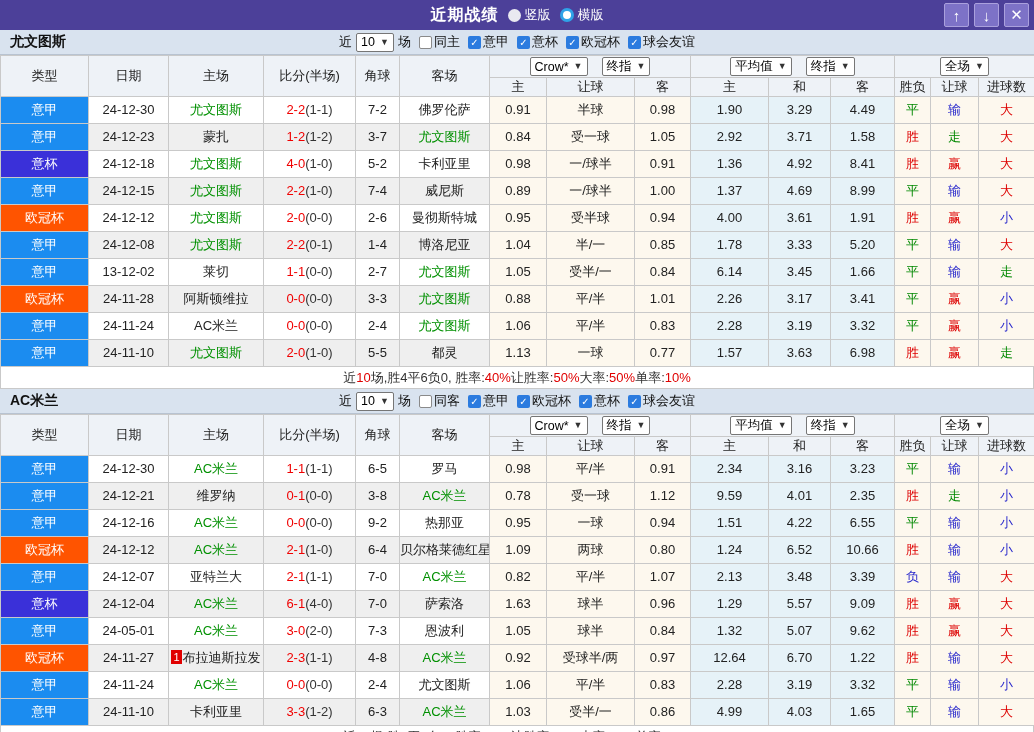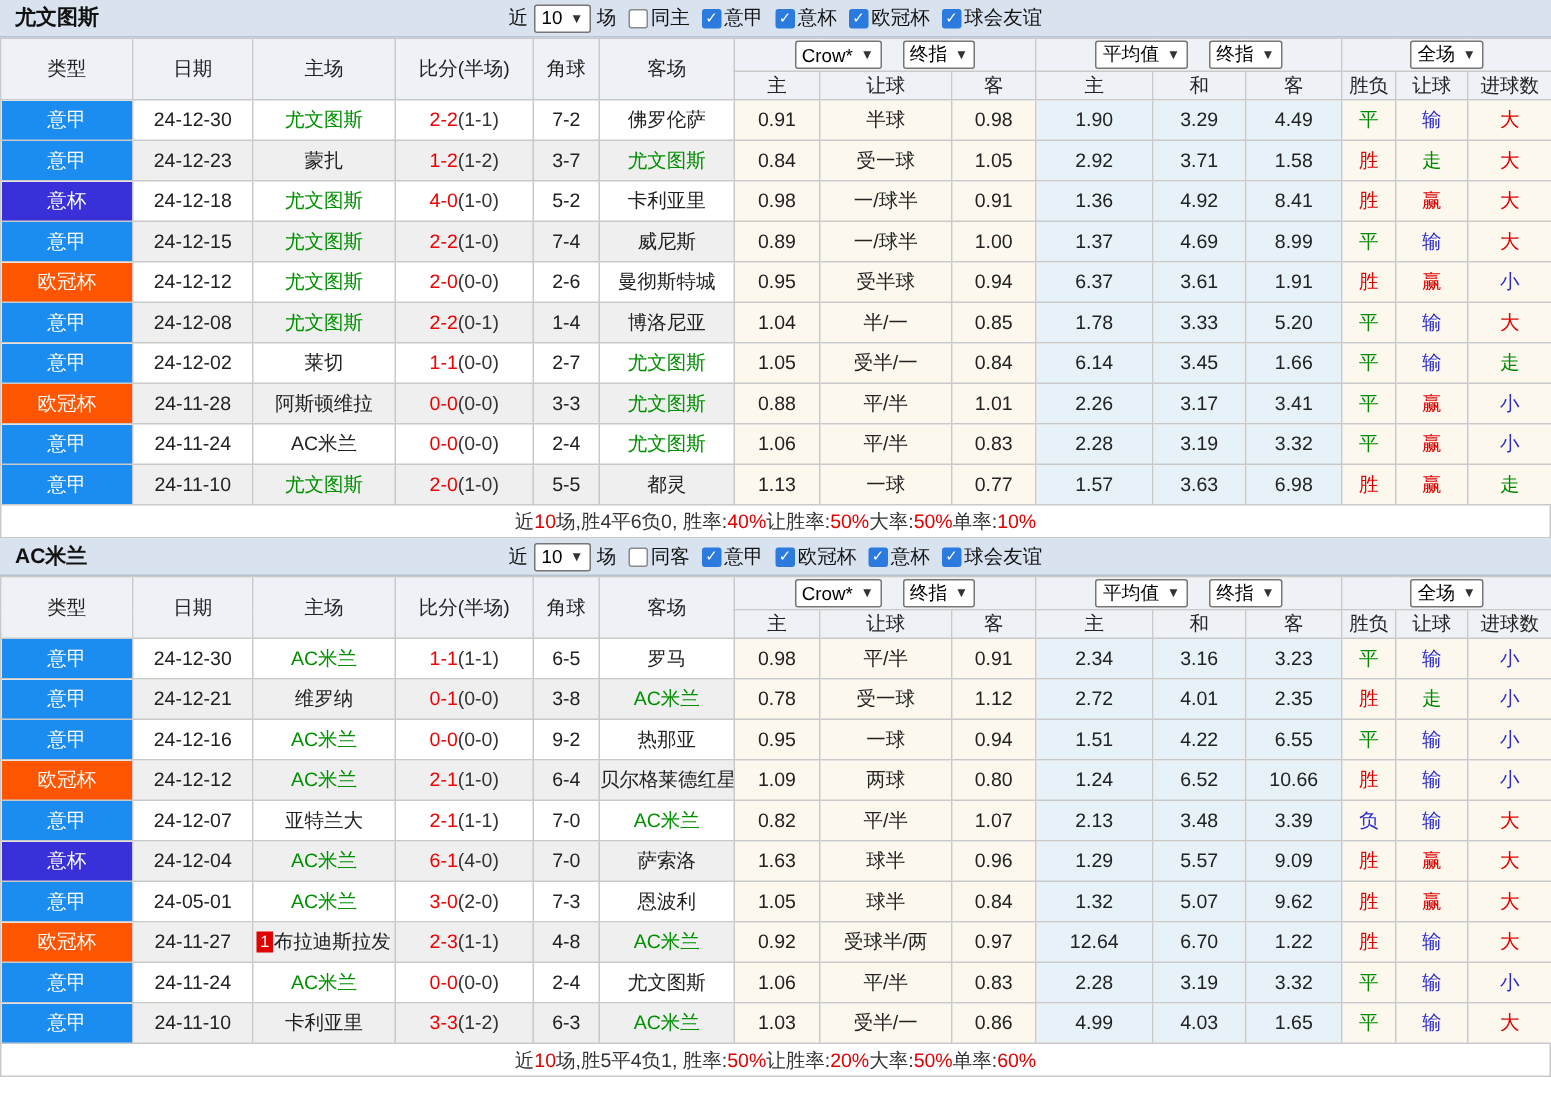--- a/index.html
+++ b/index.html
@@ -49,20 +49,44 @@
 
   
   .summary { height:22px; display:flex; align-items:center; justify-content:center; font-size:13px; color:#333; border:1px solid #c9c9c9; border-top:none; }
   .summary .red { color:#e00000; }
 </style>
 </head>
 <body>
 
 <div class="app">
 
+  <div class="titlebar">
+    <div class="titlebar-center">
+      <span class="win-title">近期战绩</span>
+      <span class="radio-label">
+        <span class="radio filled"></span>
+        <span>竖版</span>
+      </span>
+      <span class="radio-label">
+        <span class="radio ring"></span>
+        <span>横版</span>
+      </span>
+    </div>
+    <div class="titlebar-buttons">
+      <button class="tb-btn">
+          <span>↑</span>
+        </button>
+      <button class="tb-btn">
+          <span>↓</span>
+        </button>
+      <button class="tb-btn">
+          <span>✕</span>
+        </button>
+    </div>
+  </div>
 
   <section>
     <div class="filterbar">
       <span class="team-name">尤文图斯</span>
       <div class="filter-controls">
         <span>近</span>
         <span class="selectbox">
           <span>10</span>
             <span class="chev">▼</span>
         </span>
@@ -223,21 +247,21 @@
           <tr>
             <td class="c-type" style="background: rgb(255, 84, 0);">欧冠杯</td>
             <td class="c-date">24-12-12</td>
             <td class="c-team focus-team">尤文图斯</td>
             <td class="c-score"><span class="ft">2-0</span><span class="ht">(0-0)</span></td>
             <td class="c-corner">2-6</td>
             <td class="c-team">曼彻斯特城</td>
             <td class="c-odd">0.95</td>
             <td class="c-odd">受半球</td>
             <td class="c-odd">0.94</td>
-            <td class="c-avg">6.37</td>
+            <td class="c-avg">4.00</td>
             <td class="c-avg">3.61</td>
             <td class="c-avg">1.91</td>
             <td class="c-res" style="color: rgb(221, 0, 0);">胜</td>
             <td class="c-res" style="color: rgb(221, 0, 0);">赢</td>
             <td class="c-res" style="color: rgb(41, 41, 204);">小</td>
           </tr>
           <tr class="alt">
             <td class="c-type" style="background: rgb(27, 140, 240);">意甲</td>
             <td class="c-date">24-12-08</td>
             <td class="c-team focus-team">尤文图斯</td>
@@ -249,21 +273,21 @@
             <td class="c-odd">0.85</td>
             <td class="c-avg">1.78</td>
             <td class="c-avg">3.33</td>
             <td class="c-avg">5.20</td>
             <td class="c-res" style="color: rgb(0, 136, 0);">平</td>
             <td class="c-res" style="color: rgb(41, 41, 204);">输</td>
             <td class="c-res" style="color: rgb(221, 0, 0);">大</td>
           </tr>
           <tr>
             <td class="c-type" style="background: rgb(27, 140, 240);">意甲</td>
-            <td class="c-date">24-12-02</td>
+            <td class="c-date">13-12-02</td>
             <td class="c-team">莱切</td>
             <td class="c-score"><span class="ft">1-1</span><span class="ht">(0-0)</span></td>
             <td class="c-corner">2-7</td>
             <td class="c-team focus-team">尤文图斯</td>
             <td class="c-odd">1.05</td>
             <td class="c-odd">受半/一</td>
             <td class="c-odd">0.84</td>
             <td class="c-avg">6.14</td>
             <td class="c-avg">3.45</td>
             <td class="c-avg">1.66</td>
@@ -453,21 +477,21 @@
           <tr class="alt">
             <td class="c-type" style="background: rgb(27, 140, 240);">意甲</td>
             <td class="c-date">24-12-21</td>
             <td class="c-team">维罗纳</td>
             <td class="c-score"><span class="ft">0-1</span><span class="ht">(0-0)</span></td>
             <td class="c-corner">3-8</td>
             <td class="c-team focus-team">AC米兰</td>
             <td class="c-odd">0.78</td>
             <td class="c-odd">受一球</td>
             <td class="c-odd">1.12</td>
-            <td class="c-avg">2.72</td>
+            <td class="c-avg">9.59</td>
             <td class="c-avg">4.01</td>
             <td class="c-avg">2.35</td>
             <td class="c-res" style="color: rgb(221, 0, 0);">胜</td>
             <td class="c-res" style="color: rgb(0, 136, 0);">走</td>
             <td class="c-res" style="color: rgb(41, 41, 204);">小</td>
           </tr>
           <tr>
             <td class="c-type" style="background: rgb(27, 140, 240);">意甲</td>
             <td class="c-date">24-12-16</td>
             <td class="c-team focus-team">AC米兰</td>

